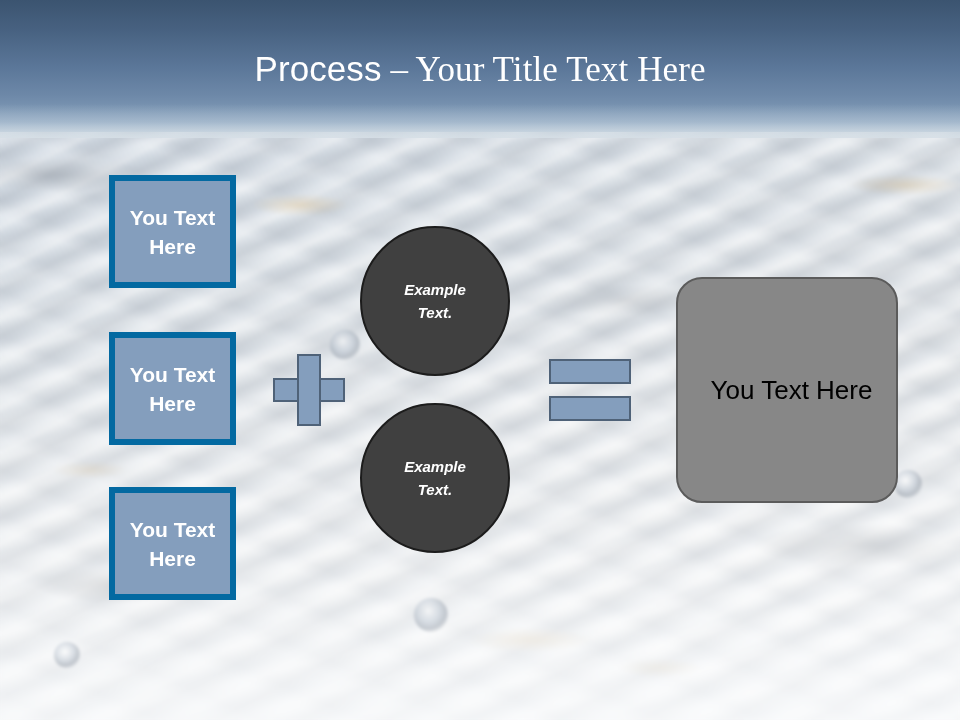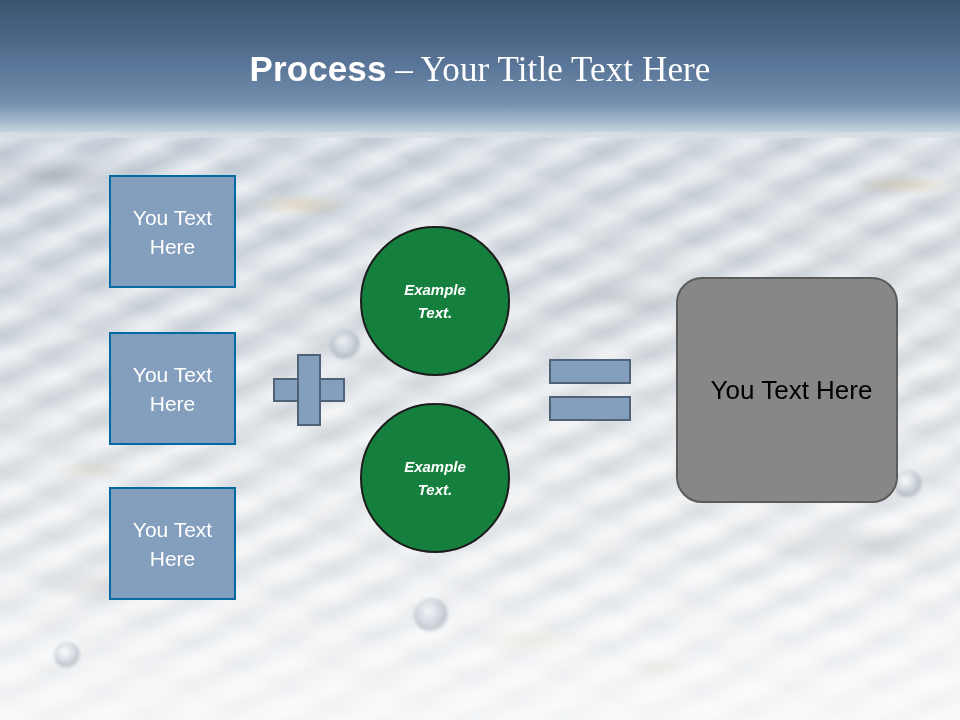--- a/index.html
+++ b/index.html
@@ -127,38 +127,39 @@
     position: absolute;
     left: 0; top: 48px;
     width: 960px;
     text-align: center;
     color: #ffffff;
     font-size: 35px;
     line-height: 42px;
     letter-spacing: 0.1px;
     white-space: nowrap;
   }
-  #title .strong { font-weight: bold; margin-top: 16px; }
+  #title .strong { font-weight: normal; margin-top: 16px; }
   #title .light  { font-weight: normal; font-family: Liberation Serif, serif; }
 
   
   .blue-box {
     position: absolute;
     width: 127px;
     height: 113px;
     box-sizing: border-box;
     background: #849ebd;
-    border: 2px solid #0369a1;
+    border: 6px solid #0369a1;
     color: #ffffff;
     font-size: 21px;
     line-height: 29px;
     text-align: center;
     display: flex;
     align-items: center;
     justify-content: center;
+    font-weight: bold;
   }
   .blue-box .bb-label { display: block; width: 100%; }
 
   #blue-box-1 { left: 109px; top: 175px; }
   #blue-box-2 { left: 109px; top: 332px; }
   #blue-box-3 { left: 109px; top: 487px; }
 
   
   #plus-sign {
     position: absolute;
@@ -178,21 +179,21 @@
   
   #plus-sign .patch-h { position: absolute; left: 26px; top: 26px; width: 20px; height: 20px; background: #849ebd; }
 
   
   .gray-circle {
     position: absolute;
     width: 150px;
     height: 150px;
     box-sizing: border-box;
     border-radius: 50%;
-    background: #15803d;
+    background: #404040;
     border: 2px solid #1c1c1c;
     color: #ffffff;
     font-size: 15px;
     line-height: 23px;
     font-weight: bold;
     font-style: italic;
     text-align: center;
     display: flex;
     align-items: center;
     justify-content: center;

